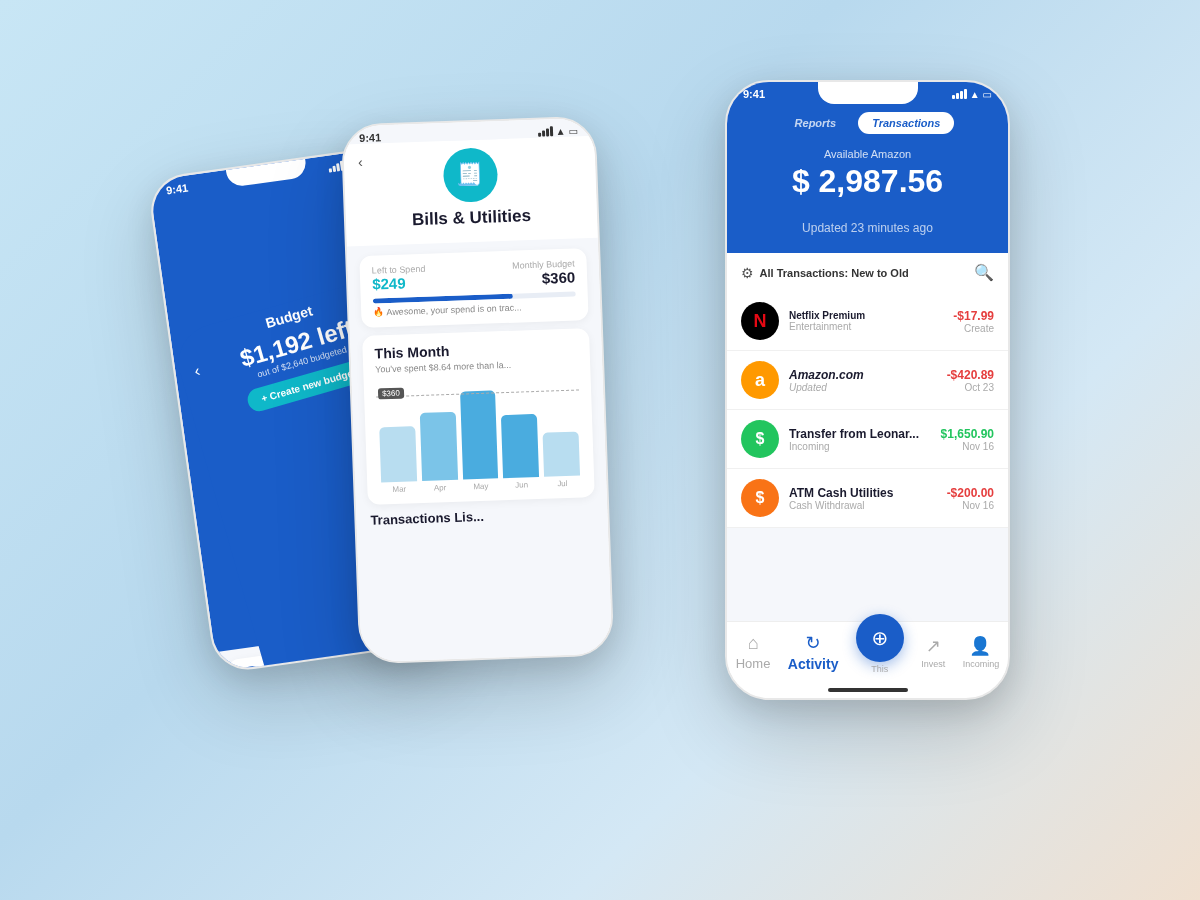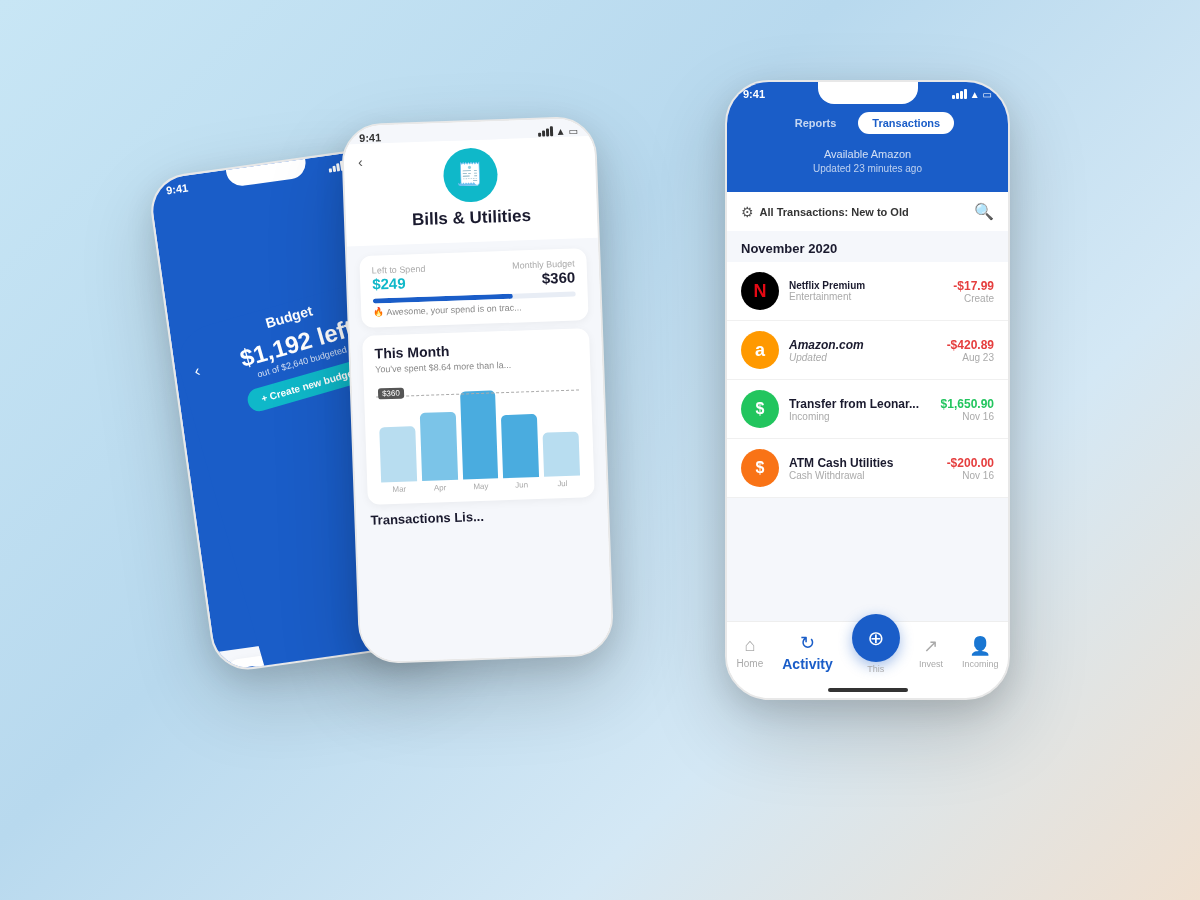--- a/index.html
+++ b/index.html
@@ -327,39 +327,39 @@
             <div class="signal-bars">
               <div class="bar bar1"></div>
               <div class="bar bar2"></div>
               <div class="bar bar3"></div>
               <div class="bar bar4"></div>
             </div>
             <span style="font-size:10px;">▲</span>
             <span style="font-size:10px;">▭</span>
           </div>
         </div>
-        <div style="display:flex;justify-content:center;gap:8px;margin-bottom:14px;">
+        <div style="display:flex;justify-content:center;gap:8px;margin-bottom:14px;font-style:italic;">
           <div class="tab-pill inactive" style="padding:5px 14px;border-radius:20px;font-size:11px;font-weight:600;color:rgba(255,255,255,0.75);cursor:pointer;">Reports</div>
           <div class="tab-pill active" style="padding:5px 14px;border-radius:20px;font-size:11px;font-weight:600;background:white;color:#1a5dc8;cursor:pointer;">Transactions</div>
         </div>
         <div style="text-align:center;font-size:11px;opacity:0.8;margin-bottom:3px;">Available Amazon</div>
-        <div style="text-align:center;font-size:10px;opacity:0.7;margin-top:1px;">Updated 23 minutes ago</div>
+        <div style="text-align:center;font-size:32px;font-weight:800;">$ 2,987.56</div>
+        <div style="text-align:center;font-size:12px;opacity:0.7;margin-top:21px;">Updated 23 minutes ago</div>
       </div>
 
       <div style="background:#f5f7fb;flex:1;display:flex;flex-direction:column;overflow:hidden;">
 
         <div style="display:flex;align-items:center;justify-content:space-between;padding:10px 14px;background:white;">
           <div style="display:flex;align-items:center;gap:6px;">
             <span style="font-size:14px;color:#555;">⚙</span>
             <span style="font-size:11px;font-weight:600;color:#333;">All Transactions: New to Old</span>
           </div>
           <span style="font-size:16px;color:#555;cursor:pointer;">🔍</span>
         </div>
 
-        <div style="font-size:13px;font-weight:800;color:#1a1a2e;padding:10px 14px 6px;background:#f5f7fb;">November 2020</div>
 
         <div style="background:white;">
 
           <div class="transaction-item" style="display:flex;align-items:center;padding:10px 14px;background:white;border-bottom:1px solid #f0f0f0;gap:10px;">
             <div style="width:38px;height:38px;border-radius:50%;background:#000;color:#e50914;display:flex;align-items:center;justify-content:center;font-size:18px;font-weight:900;flex-shrink:0;">N</div>
             <div style="flex:1;">
               <div style="font-size:10px;font-weight:700;color:#1a1a2e;">Netflix Premium</div>
               <div style="font-size:10px;color:#aaa;">Entertainment</div>
             </div>
             <div style="text-align:right;">
@@ -369,21 +369,21 @@
           </div>
 
           <div class="transaction-item" style="display:flex;align-items:center;padding:10px 14px;background:white;border-bottom:1px solid #f0f0f0;gap:10px;">
             <div style="width:38px;height:38px;border-radius:50%;background:#f90;color:white;display:flex;align-items:center;justify-content:center;font-size:18px;font-weight:900;flex-shrink:0;">a</div>
             <div style="flex:1;font-style:italic;">
               <div style="font-size:12px;font-weight:700;color:#1a1a2e;">Amazon.com</div>
               <div style="font-size:10px;color:#aaa;">Updated</div>
             </div>
             <div style="text-align:right;">
               <div style="font-size:12px;font-weight:700;color:#e53e3e;">-$420.89</div>
-              <div style="font-size:10px;color:#aaa;">Aug 23</div>
+              <div style="font-size:10px;color:#aaa;">Oct 23</div>
             </div>
           </div>
 
           <div class="transaction-item" style="display:flex;align-items:center;padding:10px 14px;background:white;border-bottom:1px solid #f0f0f0;gap:10px;">
             <div style="width:38px;height:38px;border-radius:50%;background:#22c55e;color:white;display:flex;align-items:center;justify-content:center;font-size:16px;font-weight:900;flex-shrink:0;">$</div>
             <div style="flex:1;">
               <div style="font-size:12px;font-weight:700;color:#1a1a2e;">Transfer from Leonar...</div>
               <div style="font-size:10px;color:#aaa;">Incoming</div>
             </div>
             <div style="text-align:right;">
@@ -402,21 +402,21 @@
               <div style="font-size:12px;font-weight:700;color:#e53e3e;">-$200.00</div>
               <div style="font-size:10px;color:#aaa;">Nov 16</div>
             </div>
           </div>
         </div>
       </div>
 
       <div style="display:flex;justify-content:space-around;align-items:center;padding:8px 0 10px;background:white;border-top:1px solid #eee;">
         <div class="nav-item" style="display:flex;flex-direction:column;align-items:center;gap:2px;cursor:pointer;">
           <span style="font-size:18px;color:#aaa;">⌂</span>
-          <span style="font-size:10px;color:#aaa;">Home</span>
+          <span style="font-size:13px;color:#aaa;">Home</span>
         </div>
         <div class="nav-item" style="display:flex;flex-direction:column;align-items:center;gap:2px;cursor:pointer;">
           <span style="font-size:18px;color:#1a5dc8;">↻</span>
           <span style="font-size:14px;color:#1a5dc8;font-weight:600;">Activity</span>
         </div>
         <div class="nav-item" style="display:flex;flex-direction:column;align-items:center;gap:2px;cursor:pointer;margin-top:-16px;">
           <div style="width:48px;height:48px;background:#1a5dc8;border-radius:50%;display:flex;align-items:center;justify-content:center;font-size:20px;color:white;box-shadow:0 4px 14px rgba(26,93,200,0.4);">⊕</div>
           <span style="font-size:9px;color:#aaa;">This</span>
         </div>
         <div class="nav-item" style="display:flex;flex-direction:column;align-items:center;gap:2px;cursor:pointer;">

